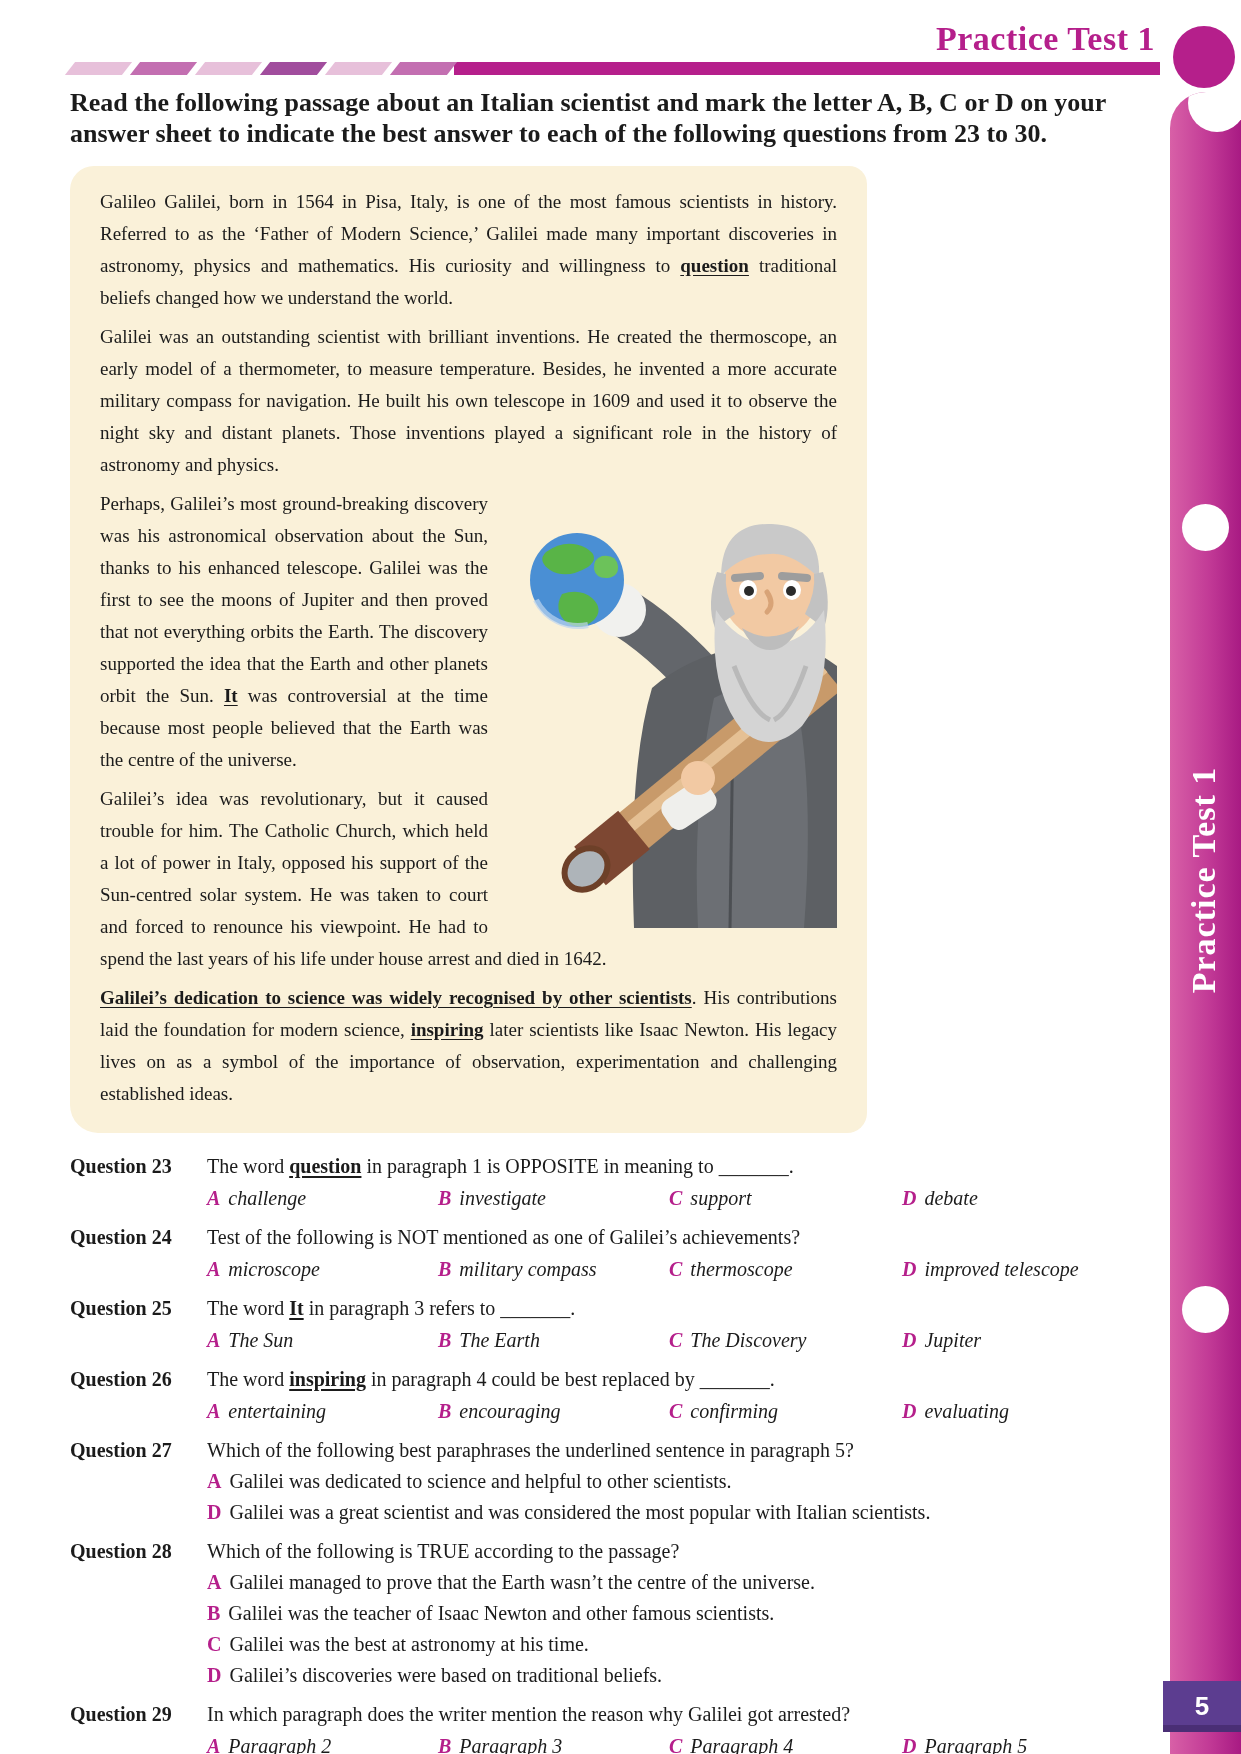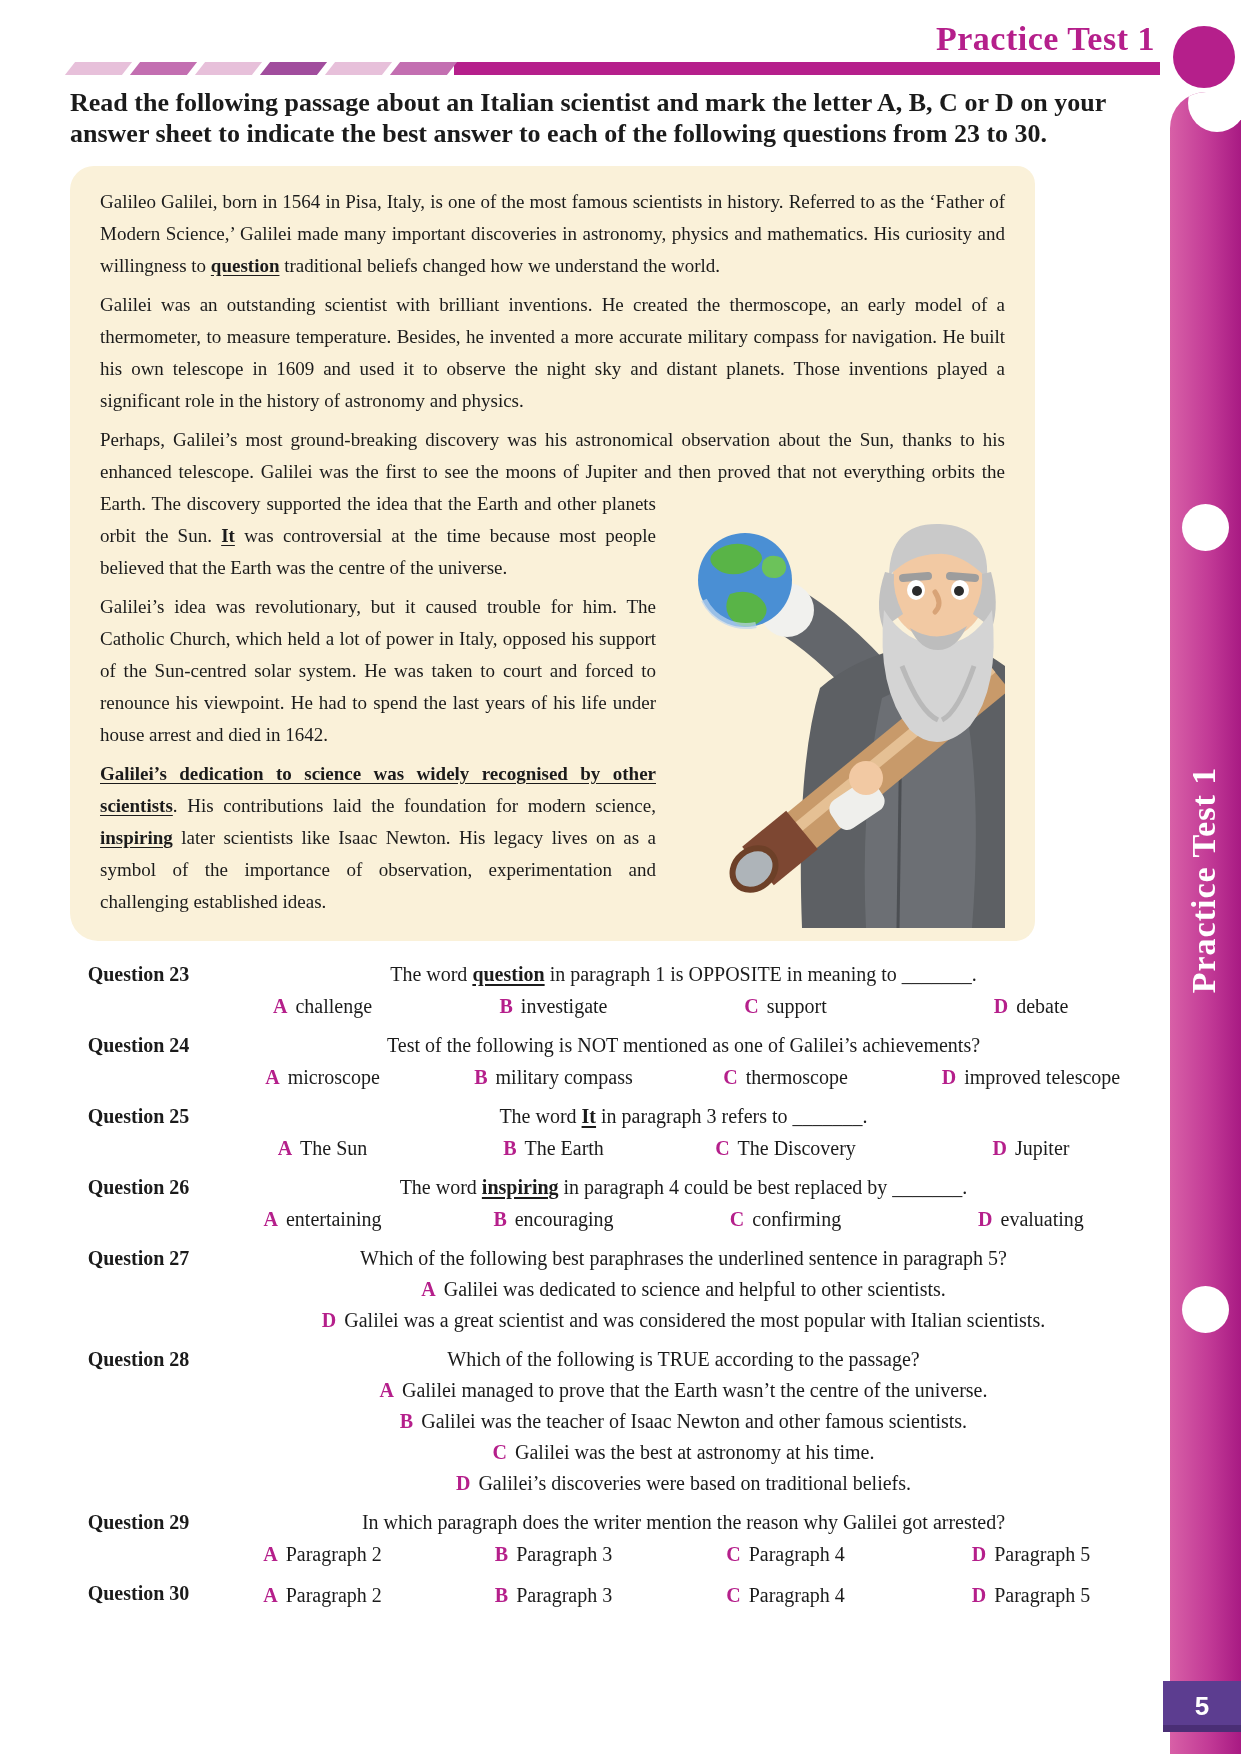--- a/index.html
+++ b/index.html
@@ -19,36 +19,36 @@
   .seg{width:57px;margin-right:8px;transform:skewX(-38deg);}
   .seg.c1{background:#e7c0da}
   .seg.c2{background:#c36fb1}
   .seg.c3{background:#a14d9d}
   .stripe-solid{flex:1;background:#b51f8b;margin-left:-6px;}
 
   .instructions{margin:12px 0 0 0;font-weight:bold;font-size:26px;line-height:31px;}
 
   
   .passage-box{
-    margin-top:17px;width:965px;min-height:745px;box-sizing:border-box;
+    margin-top:17px;width:797px;min-height:745px;box-sizing:border-box;
     background:#faf1d9;border-radius:24px 18px 20px 28px;
     padding:20px 30px 16px 30px;
     font-size:19px;line-height:32px;text-align:justify;
   }
   .pp{margin:0 0 7px 0;}
   .u{font-weight:bold;text-decoration:underline;text-underline-offset:3px;}
   .float-spacer{float:right;width:0;height:330px;}
   .galileo{float:right;clear:right;width:335px;height:412px;margin:0 0 2px 14px;}
 
   
   .questions{margin-top:18px;font-size:20px;line-height:30px;}
-  .q-block{display:grid;grid-template-columns:137px 1fr;margin-bottom:9px;text-align:center;}
+  .q-block{display:grid;grid-template-columns:137px 1fr;margin-bottom:9px;}
   .q-label{grid-column:1;font-weight:bold;white-space:nowrap;}
   .q-stem{grid-column:2;}
-  .opts-row{grid-column:2;display:grid;grid-template-columns:231px 231px 233px 1fr;margin-top:2px;}
+  .opts-row{grid-column:2;display:grid;grid-template-columns:231px 231px 233px 1fr;margin-top:2px;font-style:italic;}
   .opt-line{grid-column:2;margin-top:1px;}
   .letter{font-weight:bold;color:#b51f8b;margin-right:8px;}
 
   
   .top-circle{position:absolute;left:1173px;top:26px;width:62px;height:62px;border-radius:50%;background:#b51f8b;}
   .rail{
     position:absolute;left:1170px;top:92px;width:71px;height:1662px;
     background:linear-gradient(to right,#d860a7 0%,#c23a96 55%,#a81a83 100%);
     border-radius:36px 0 0 0;overflow:hidden;
   }

